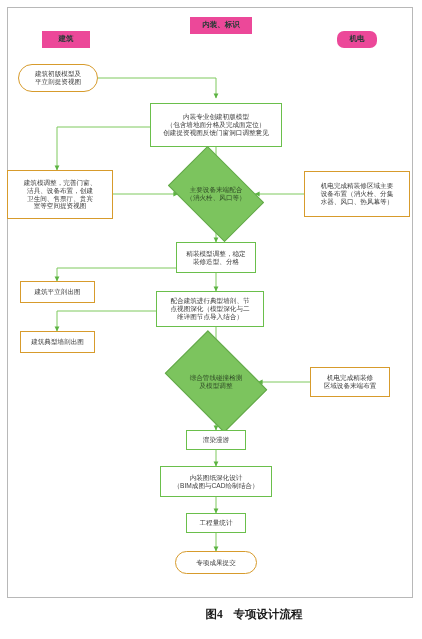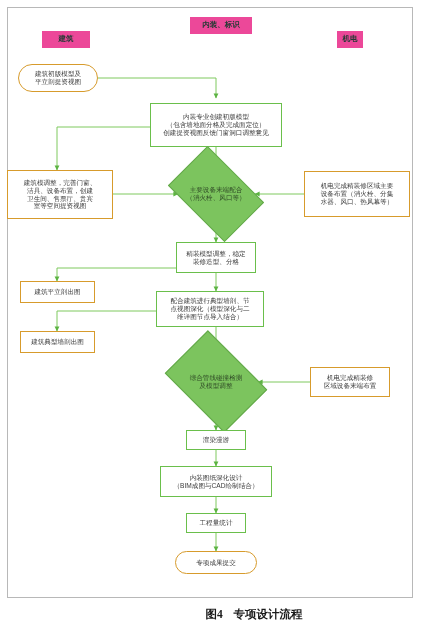--- a/index.html
+++ b/index.html
@@ -161,21 +161,21 @@
     </svg>
 
     <div class="node chip" style="left:42px; top:31px; width:48px;">
       <span class="txt">建筑</span>
     </div>
 
     <div class="node chip" style="left:190px; top:17px; width:62px;">
       <span class="txt">内装、标识</span>
     </div>
 
-    <div class="node chip" style="left:337px; top:31px; width:26px;">
+    <div class="node chip" style="left:337px; top:31px; width:40px;border-radius:7px;">
       <span class="txt">机电</span>
     </div>
 
     <div class="node term" style="left:18px; top:64px; width:80px; height:28px; flex-direction:column;">
       <span class="txt">建筑初版模型及</span>
       <span class="txt">平立剖提资视图</span>
     </div>
 
     <div class="node proc" style="left:150px; top:103px; width:132px; height:44px; flex-direction:column;">
       <span class="txt">内装专业创建初版模型</span>

